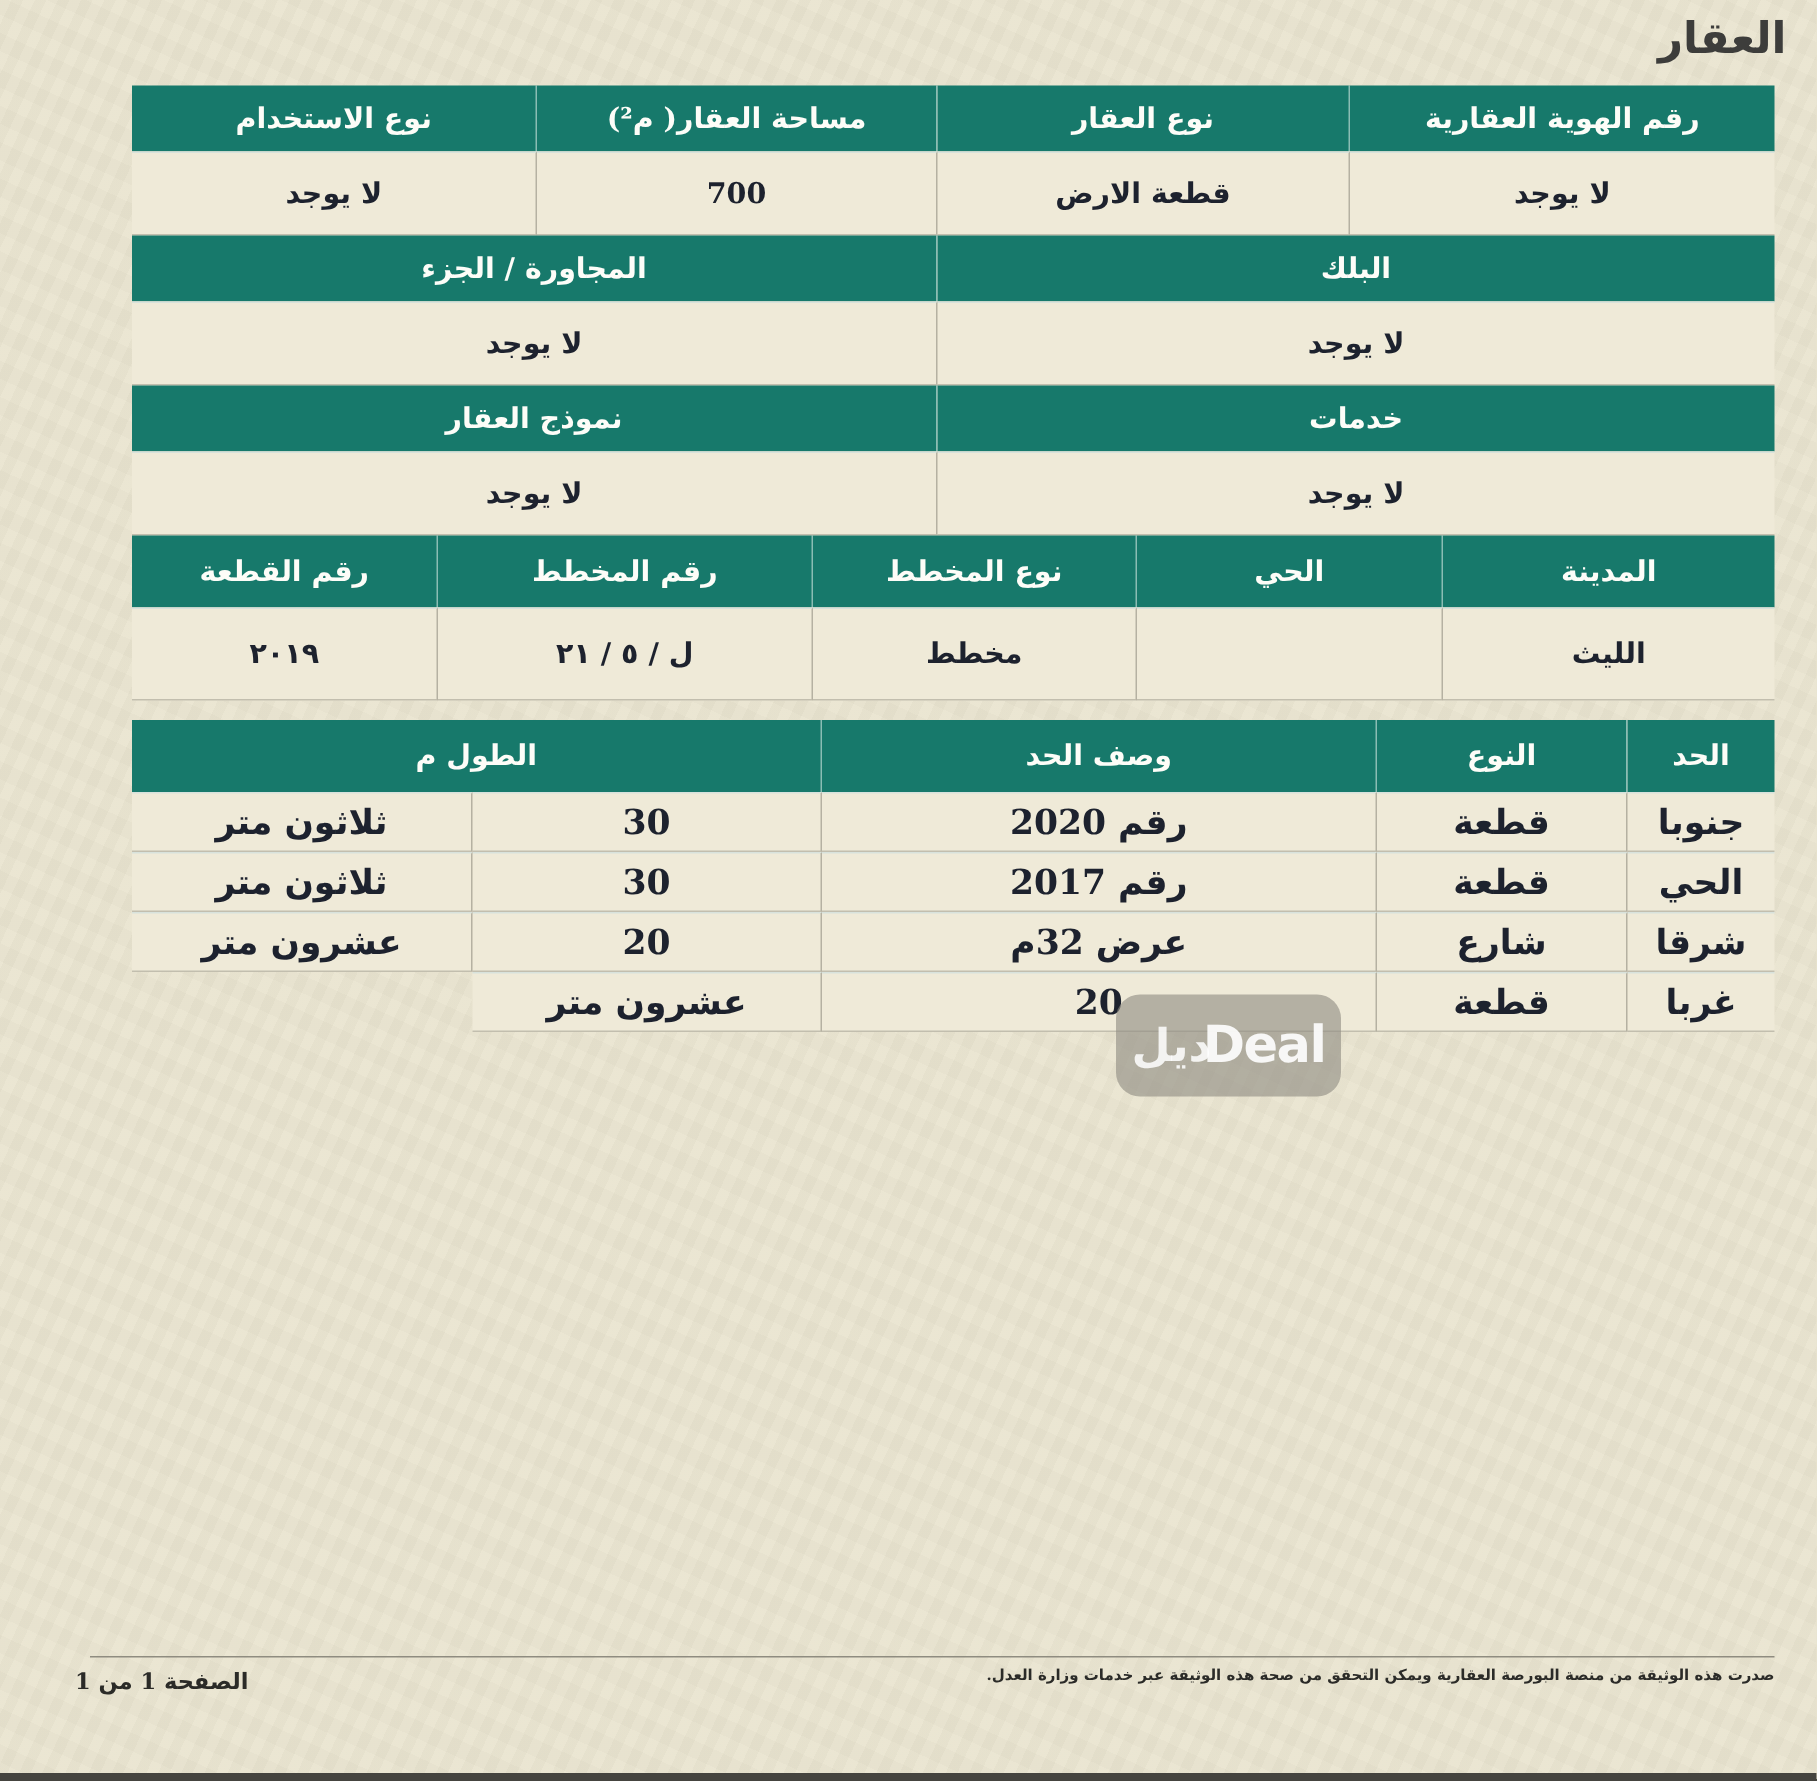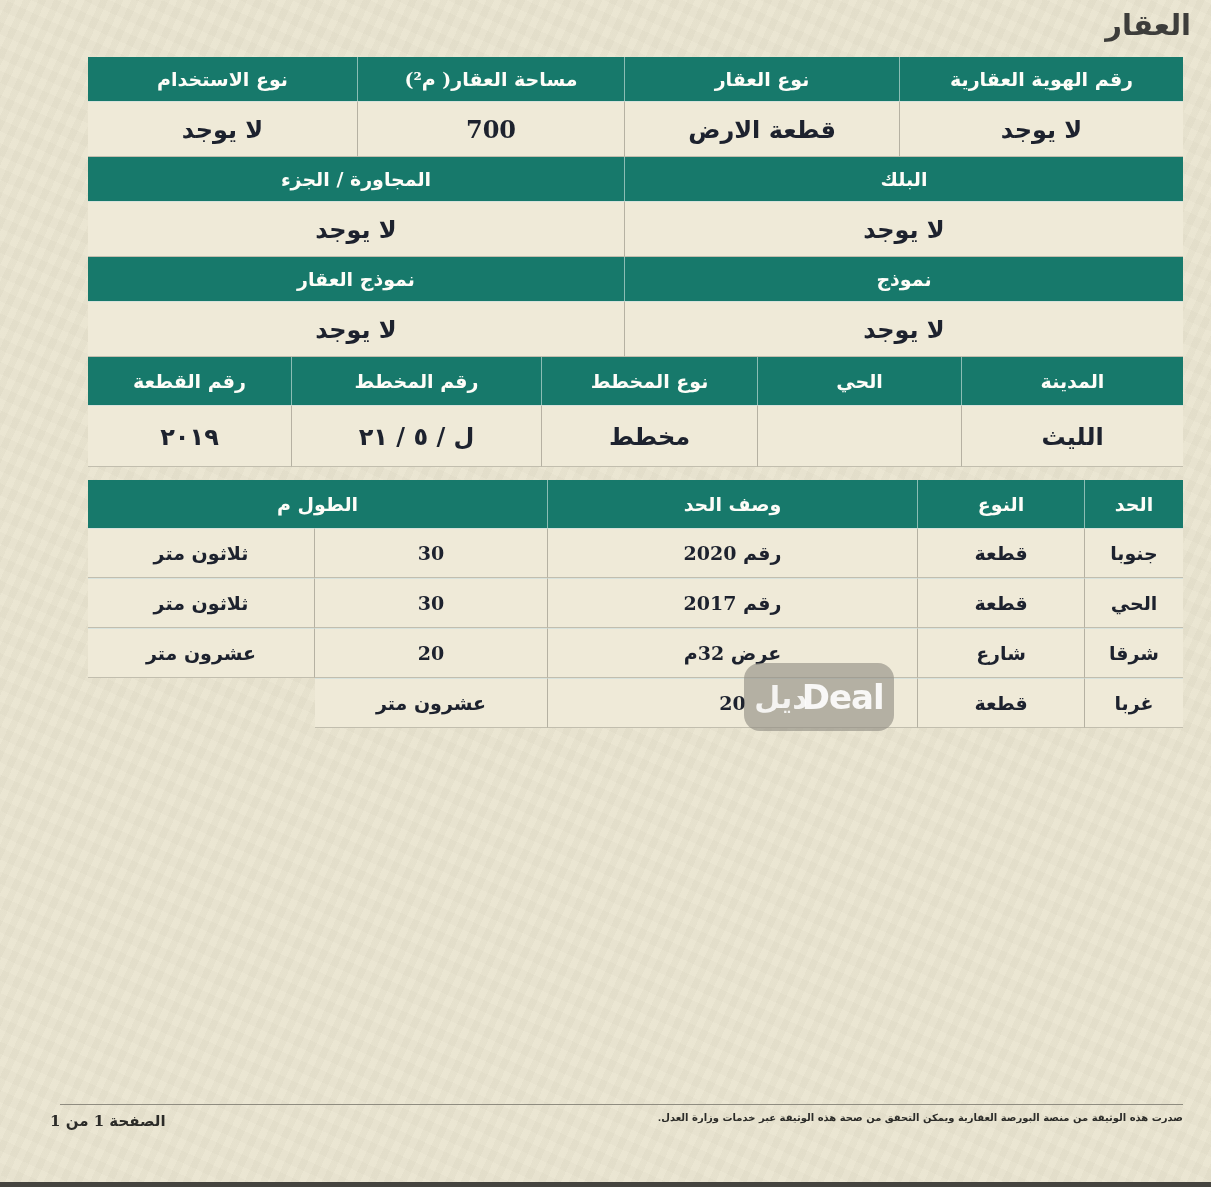--- a/index.html
+++ b/index.html
@@ -24,37 +24,37 @@
   .hcell {
     background:#17796b; color:#fdfdf8;
     display:flex; align-items:center; justify-content:center;
     font-weight:bold; font-size:19px;
     border-inline-start:1px solid rgba(235,245,240,0.55);
   }
   .grid-row .hcell:first-child { border-inline-start:none; }
   .vcell {
     background:#efead8; color:#1d222e;
     display:flex; align-items:center; justify-content:center;
-    font-weight:bold; font-size:24px;
+    font-weight:bold; font-size:19px;
     border-top:1px solid #d8e2dc;
     border-bottom:1px solid #c2beae;
     border-inline-start:1px solid #b5b1a2;
   }
   .grid-row .vcell:first-child { border-inline-start:none; }
   
   .h44 { height:44px; } .v56 { height:56px; }
   .h48 { height:48px; } .v55 { height:62px; }
   
   .t1r1 { grid-template-columns:283px 275px 267px 270px; }
   .t1r2 { grid-template-columns:558px 537px; }
   .t1r4 { grid-template-columns:221px 204px 216px 250px 204px; }
   
   .t2h  { grid-template-columns:98px 167px 370px 460px; }
   .t2r  { grid-template-columns:98px 167px 370px 233px 227px; }
-  .t2 .vcell { height:50px; font-size:19px; }
+  .t2 .vcell { height:40px; font-size:23px; }
   .watermark {
     position:absolute; left:744px; top:663px; width:150px; height:68px;
     background:rgba(143,141,130,0.62); border-radius:16px;
     display:flex; align-items:center; justify-content:center;
     direction:ltr; pointer-events:none;
   }
   .watermark .wm-ar {
     color:rgba(255,255,255,0.85); font-size:30px; font-weight:bold;
     margin-right:-6px; font-family:"DejaVu Sans",sans-serif;
   }
@@ -102,21 +102,21 @@
   <div class="grid-row t1r2">
     <div class="hcell h44">البلك</div>
     <div class="hcell h44">المجاورة / الجزء</div>
   </div>
   <div class="grid-row t1r2">
     <div class="vcell v56">لا يوجد</div>
     <div class="vcell v56">لا يوجد</div>
   </div>
 
   <div class="grid-row t1r2">
-    <div class="hcell h44">نموذج</div>
+    <div class="hcell h44">خدمات</div>
     <div class="hcell h44">نموذج العقار</div>
   </div>
   <div class="grid-row t1r2">
     <div class="vcell v56">لا يوجد</div>
     <div class="vcell v56">لا يوجد</div>
   </div>
 
   <div class="grid-row t1r4">
     <div class="hcell h48">المدينة</div>
     <div class="hcell h48">الحي</div>

